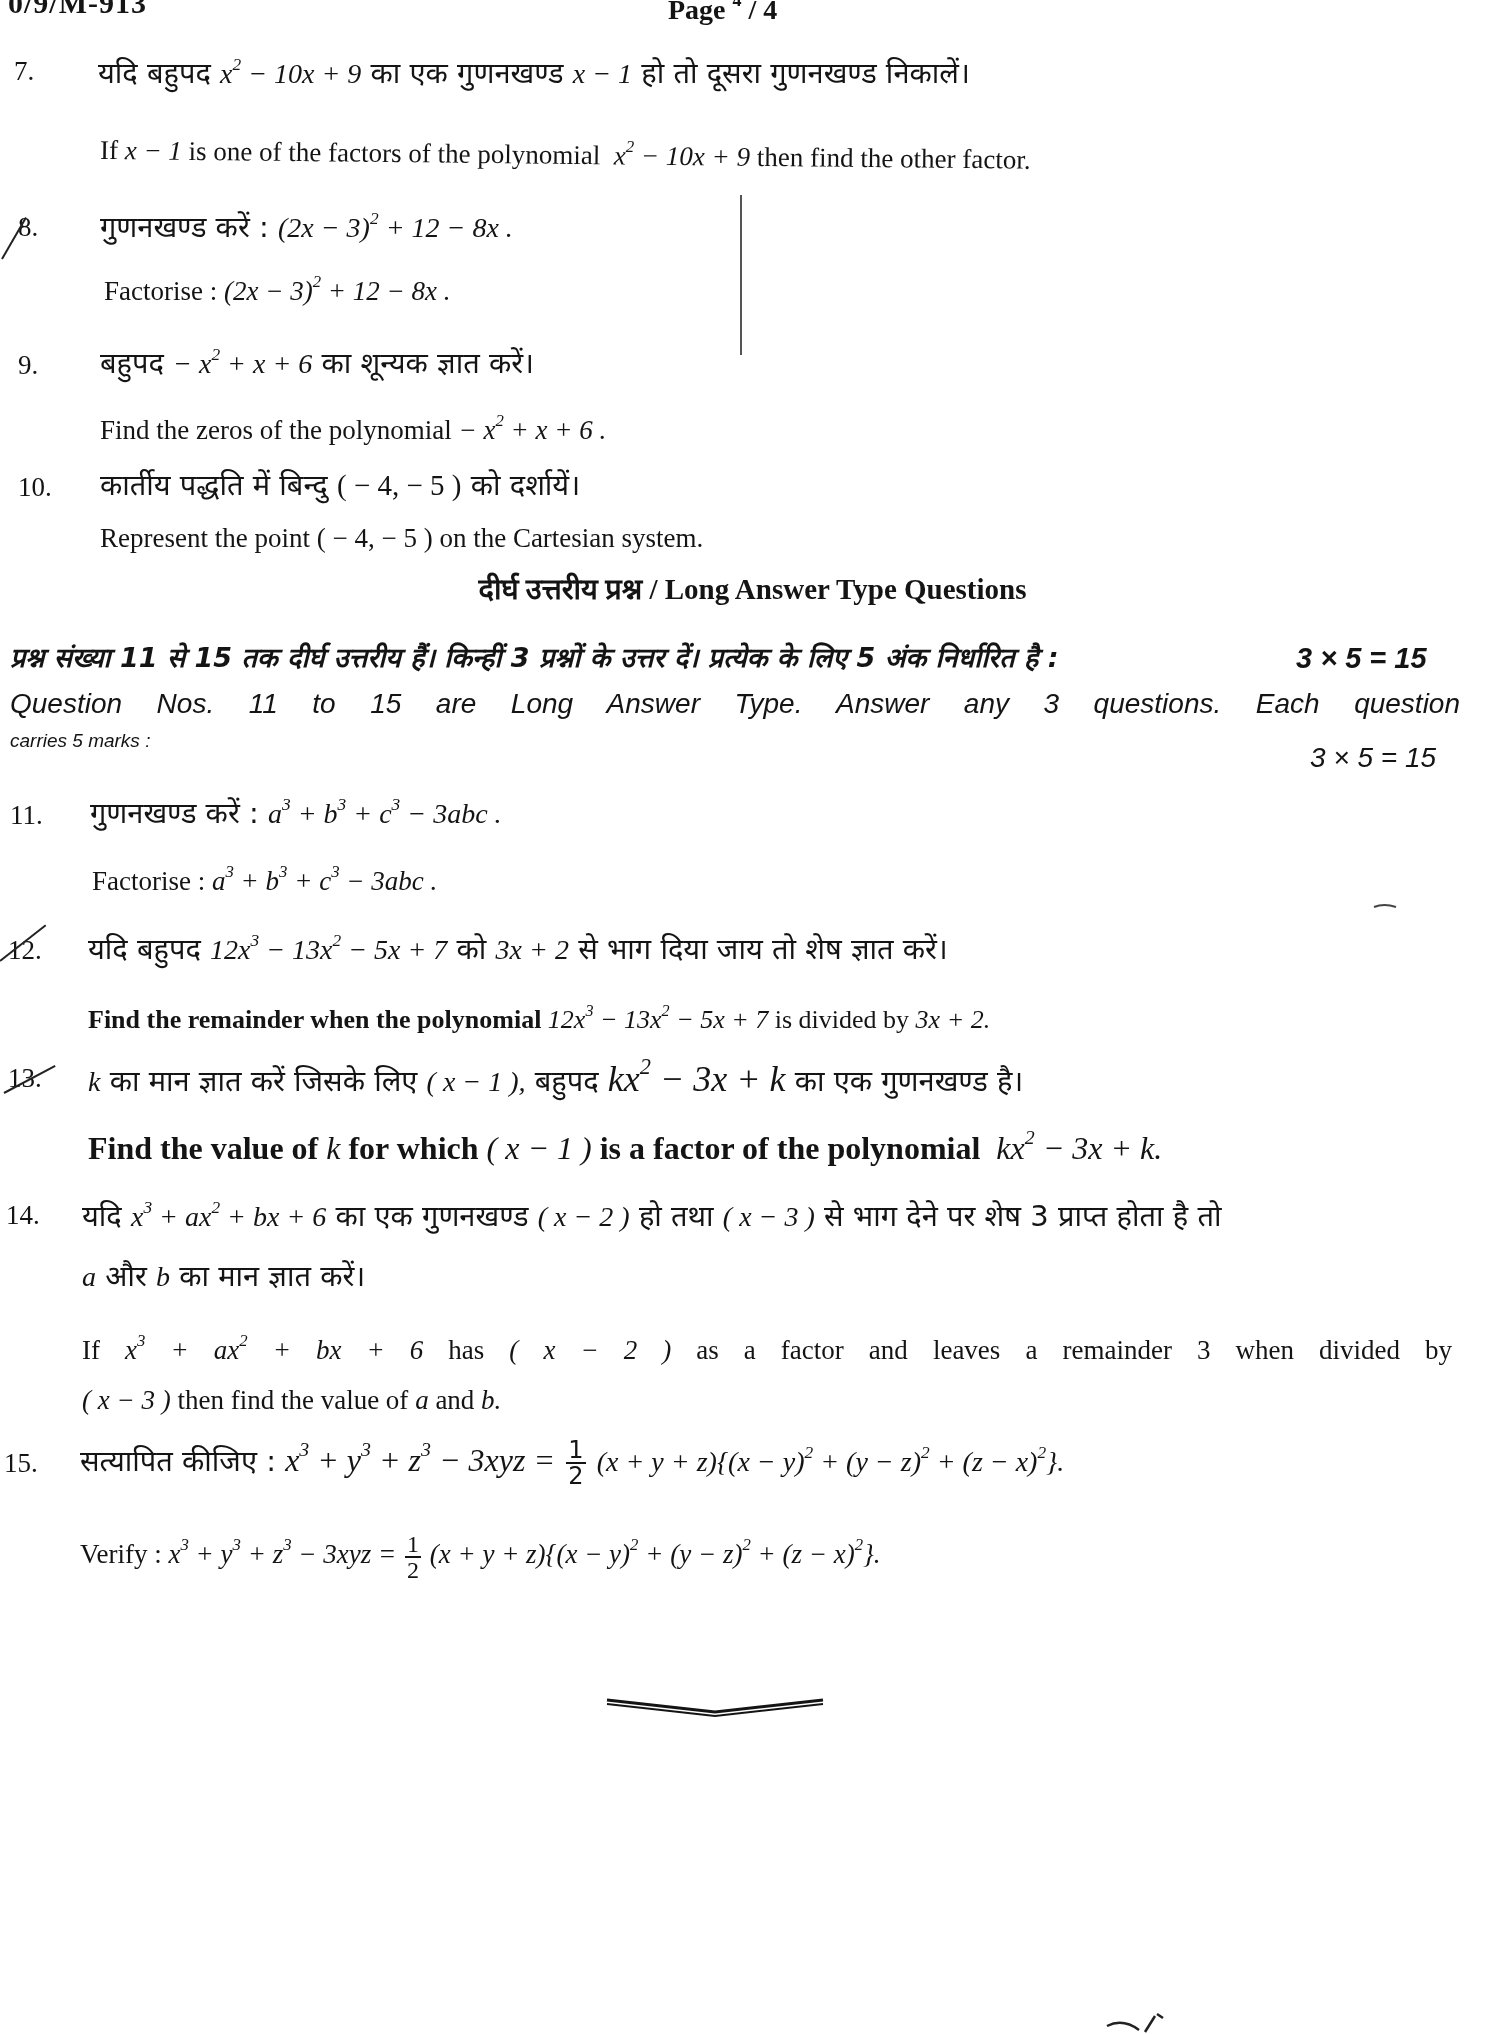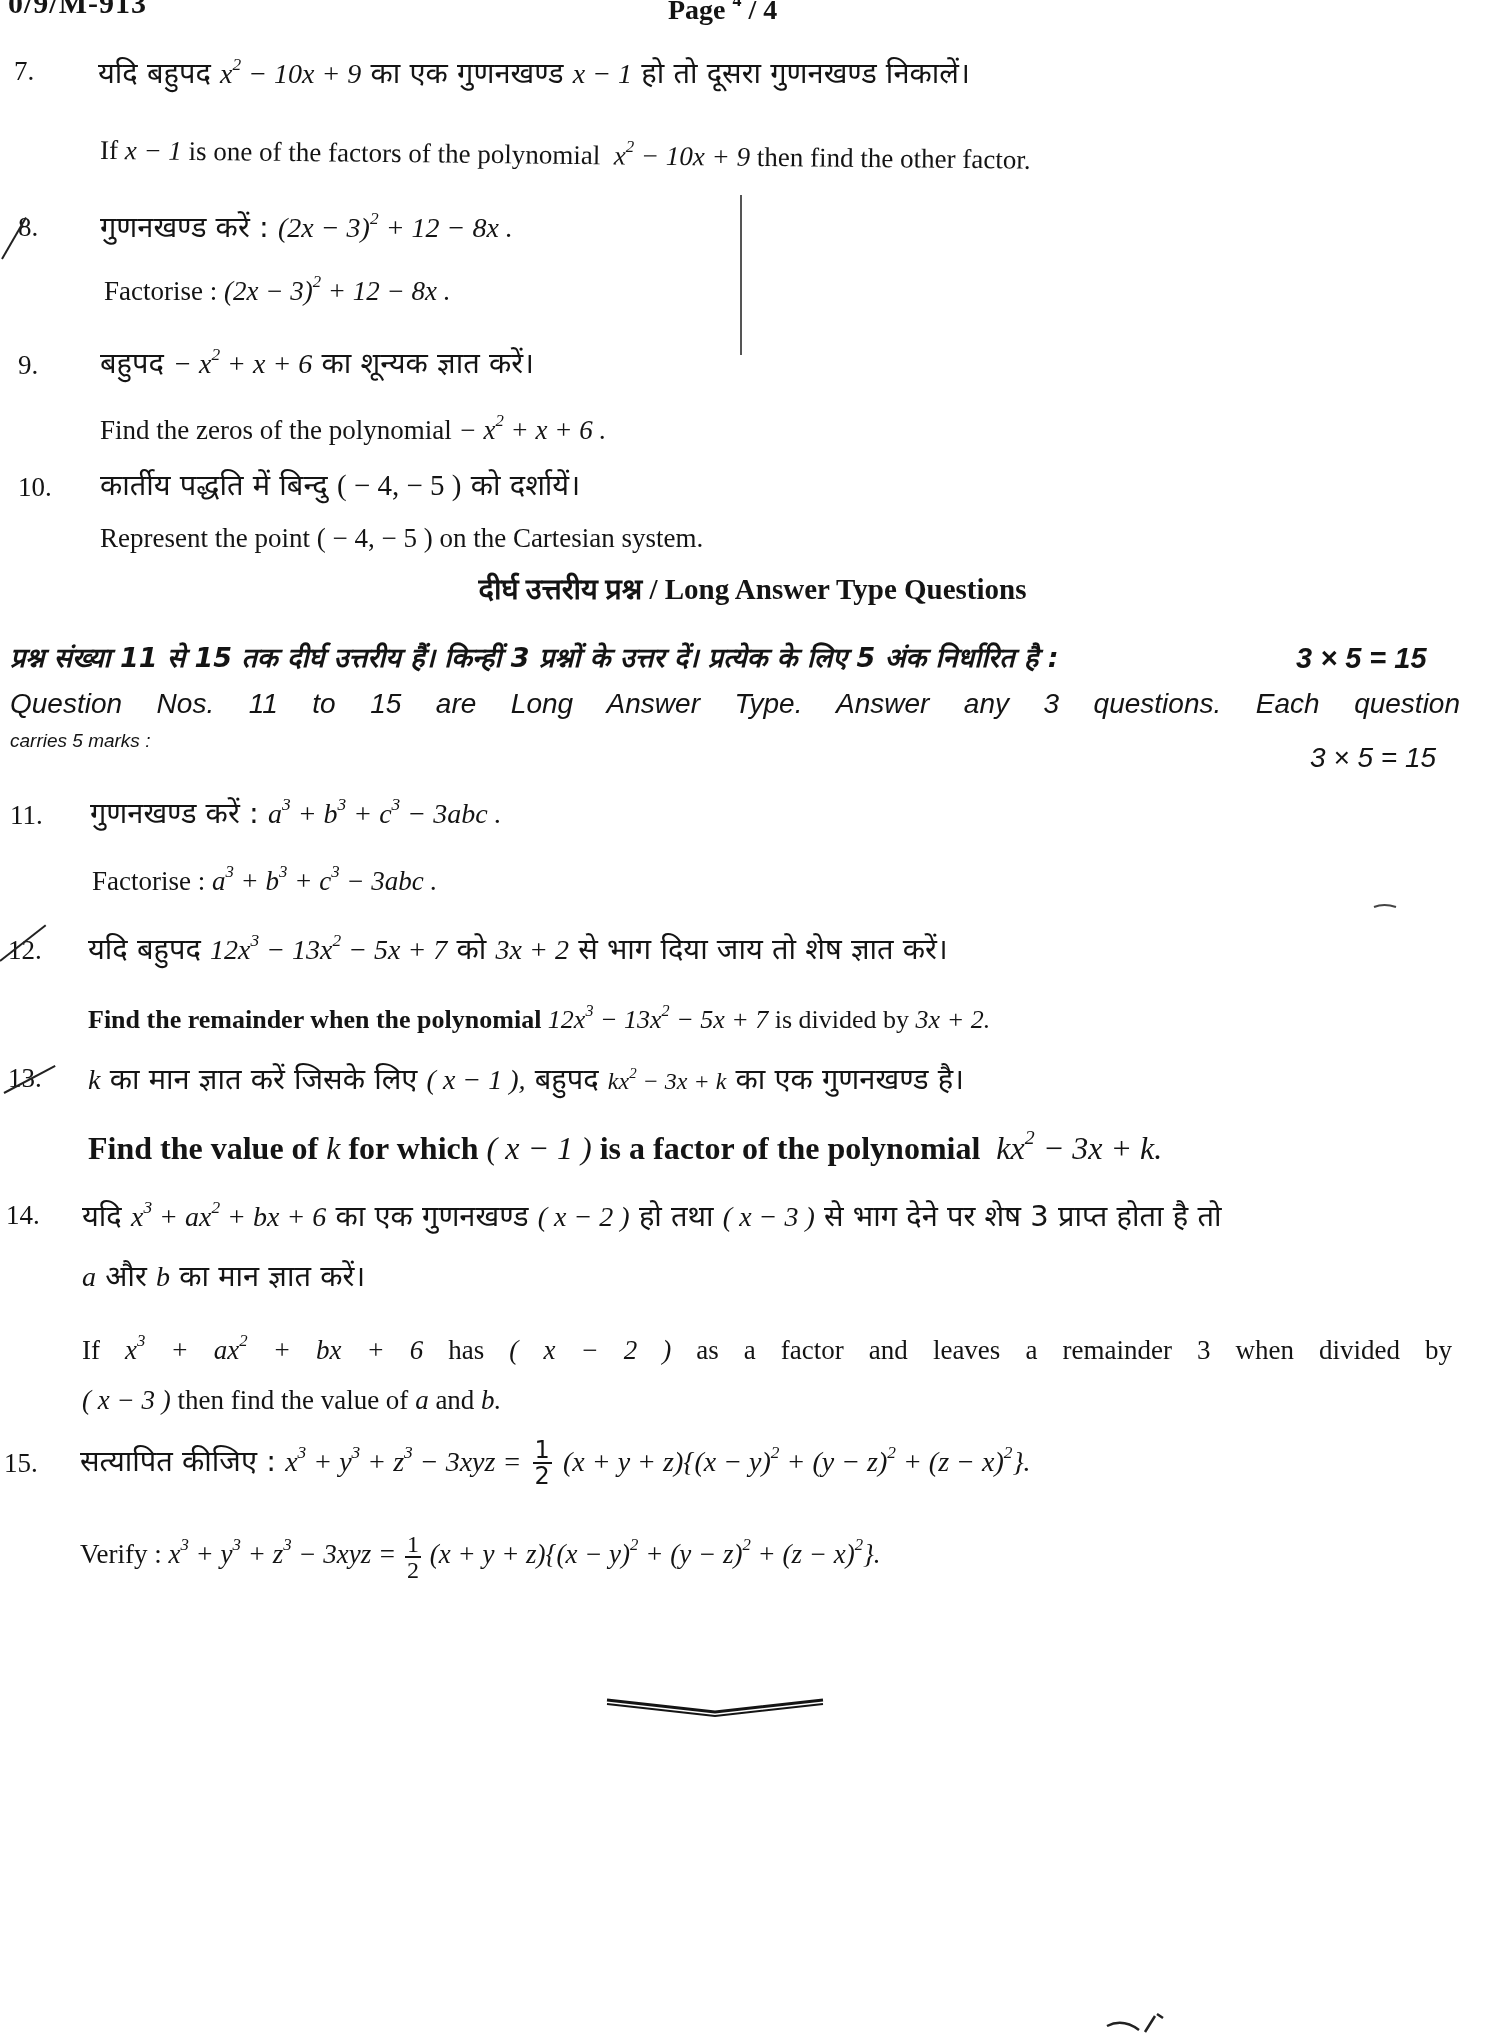--- a/index.html
+++ b/index.html
@@ -121,21 +121,21 @@
   <span class="m" style="font-weight:normal;">3x + 2.</span>
 </div>
 
 <div class="abs qnum" style="left:8px; top:1063px;">13.</div>
 <div class="mark-stroke" style="left:4px; top:1092px; width:58px; transform:rotate(-28deg);"></div>
 <div class="abs hi" style="left:88px; top:1058px;">
   <span class="m" style="font-size:28px;">k</span>
   <span>का मान ज्ञात करें जिसके लिए</span>
   <span class="m" style="font-size:28px;">( x − 1 ),</span>
   <span>बहुपद</span>
-  <span class="m" style="font-size:24px;">kx<sup>2</sup> − 3x + k</span>
+  <span class="m" style="font-size:36px;">kx<sup>2</sup> − 3x + k</span>
   <span>का एक गुणनखण्ड है।</span>
 </div>
 <div class="abs line" style="left:88px; top:1130px; font-weight:bold; font-size:32px;">
   <span>Find the value of</span>
   <span class="m" style="font-weight:normal;">k</span>
   <span>for which</span>
   <span class="m" style="font-weight:normal;">( x − 1 )</span>
   <span>is a factor of the polynomial</span>
   <span class="m" style="font-weight:normal;">&nbsp;kx<sup>2</sup> − 3x + k.</span>
 </div>
@@ -167,21 +167,21 @@
   <span class="m">( x − 3 )</span>
   <span>then find the value of</span>
   <span class="m">a</span>
   <span>and</span>
   <span class="m">b.</span>
 </div>
 
 <div class="abs qnum" style="left:4px; top:1448px;">15.</div>
 <div class="abs hi" style="left:80px; top:1438px;">
   <span>सत्यापित कीजिए :</span>
-  <span class="m" style="font-size:28px;">x<sup>3</sup> + y<sup>3</sup> + z<sup>3</sup> − 3xyz =</span>
+  <span class="m" style="font-size:32px;">x<sup>3</sup> + y<sup>3</sup> + z<sup>3</sup> − 3xyz =</span>
   <span class="frac">
     <span class="num">1</span>
     <span>2</span>
   </span>
   <span class="m" style="font-size:28px;">(x + y + z){(x − y)<sup>2</sup> + (y − z)<sup>2</sup> + (z − x)<sup>2</sup>}.</span>
 </div>
 <div class="abs line" style="left:80px; top:1532px;">
   <span>Verify :</span>
   <span class="m">x<sup>3</sup> + y<sup>3</sup> + z<sup>3</sup> − 3xyz =</span>
   <span class="frac">

